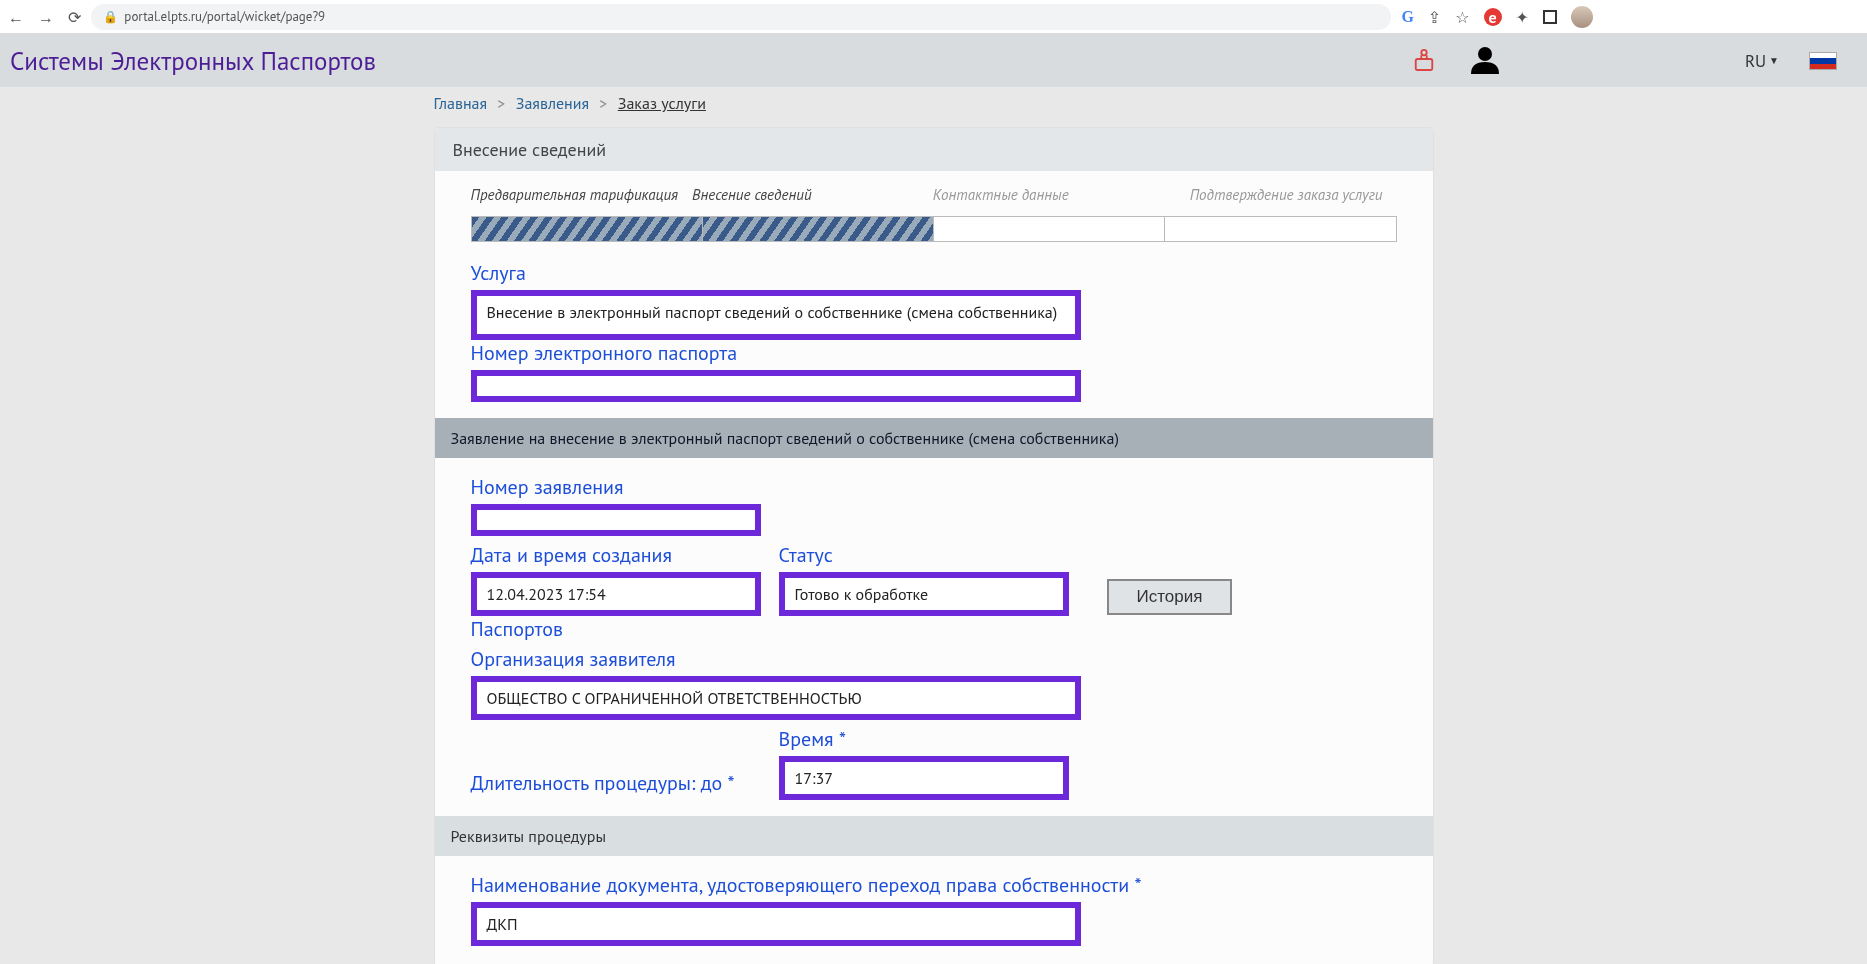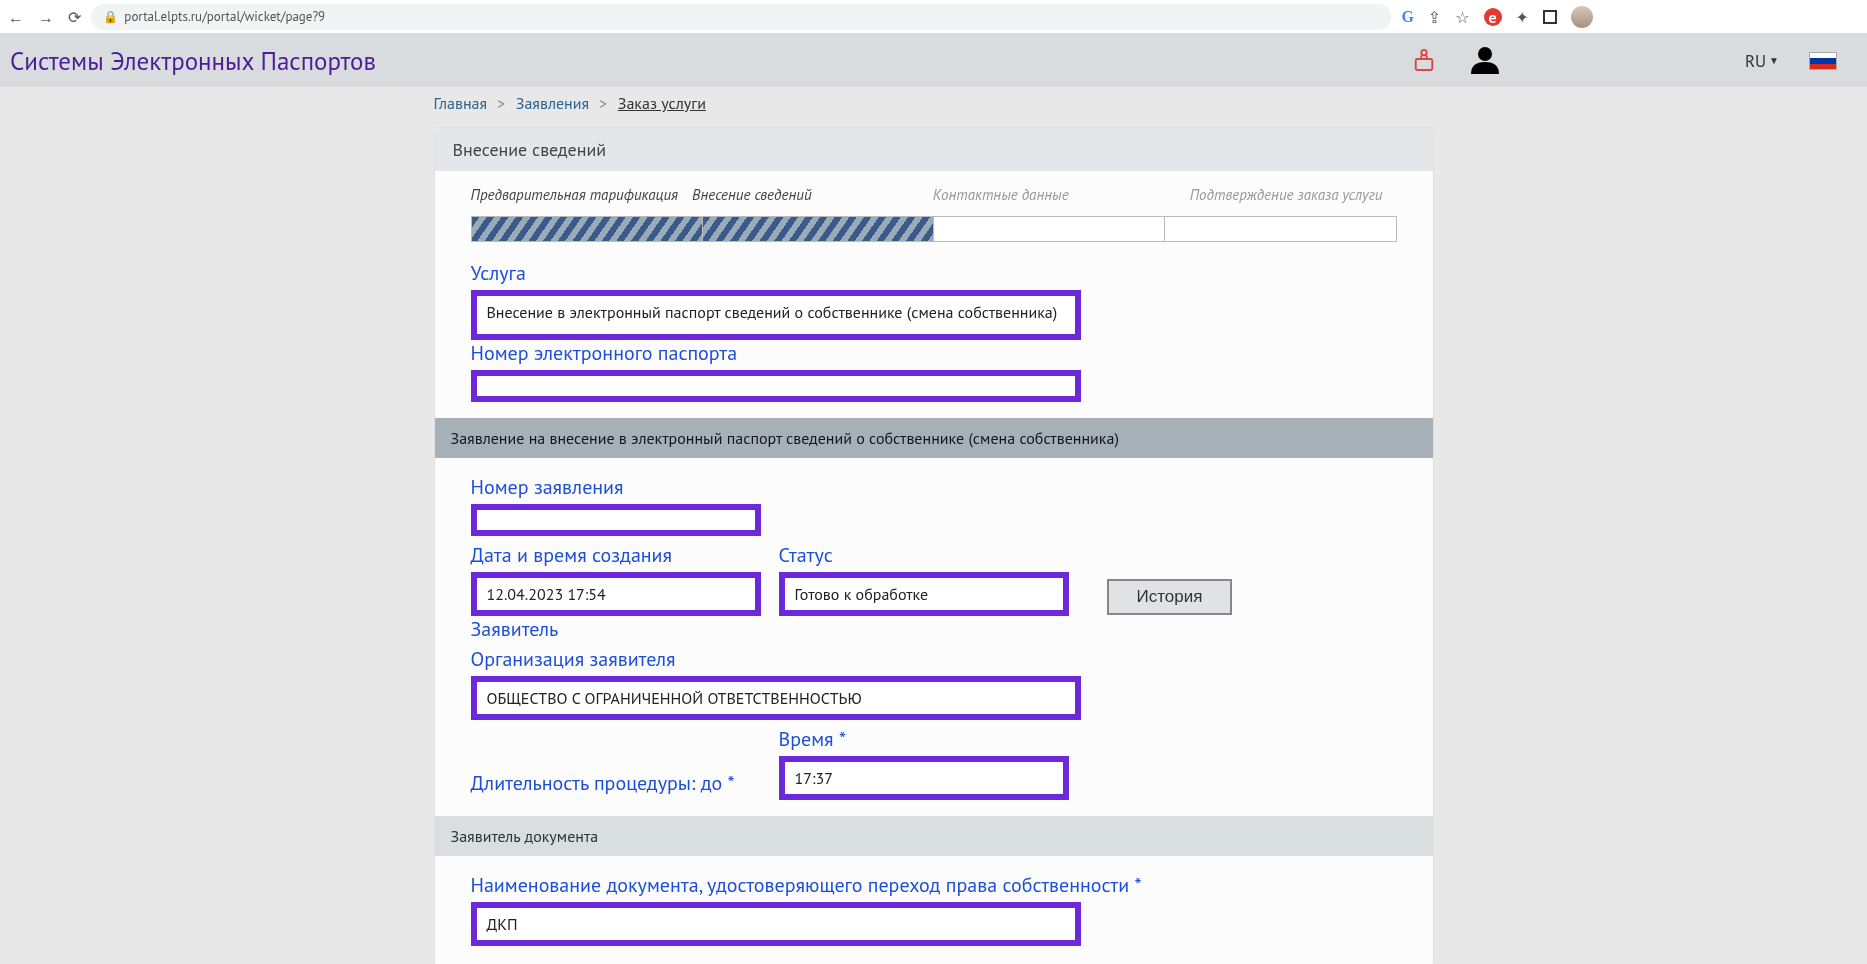--- a/index.html
+++ b/index.html
@@ -158,34 +158,34 @@
         </div>
         <div class="col" style="width:290px; margin-left:0;">
           <label class="label">Статус</label>
           <div class="field">Готово к обработке</div>
         </div>
         <div class="col" style="margin-left:20px;">
           <button class="history-btn">История</button>
         </div>
       </div>
 
-      <label class="label">Заявитель</label>
+      <label class="label">Паспортов</label>
 
       <label class="label">Организация заявителя</label>
       <div class="field" style="width:610px;">ОБЩЕСТВО С ОГРАНИЧЕННОЙ ОТВЕТСТВЕННОСТЬЮ</div>
 
       <div class="row" style="margin-top:6px;">
         <div class="col" style="width:290px;">
           <label class="label">Длительность процедуры: до *</label>
         </div>
         <div class="col" style="width:290px;">
           <label class="label">Время *</label>
           <div class="field">17:37</div>
         </div>
       </div>
 
-      <div class="section-bar light">Заявитель документа</div>
+      <div class="section-bar light">Реквизиты процедуры</div>
 
       <label class="label">Наименование документа, удостоверяющего переход права собственности *</label>
       <div class="field" style="width:610px;">ДКП</div>
     </div>
   </div>
 </div>
 
 </body></html>

